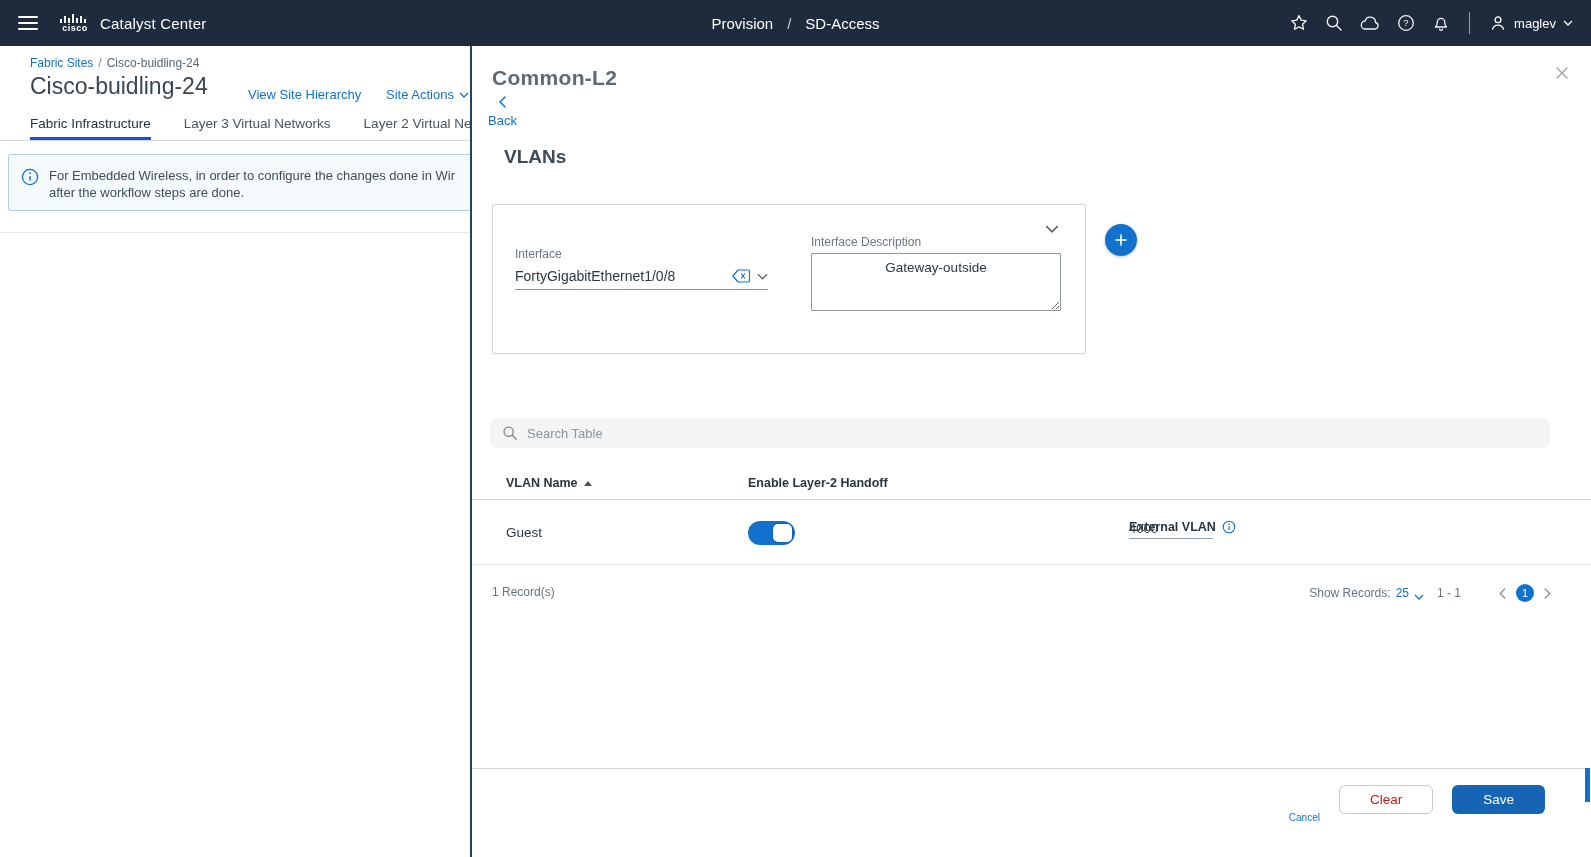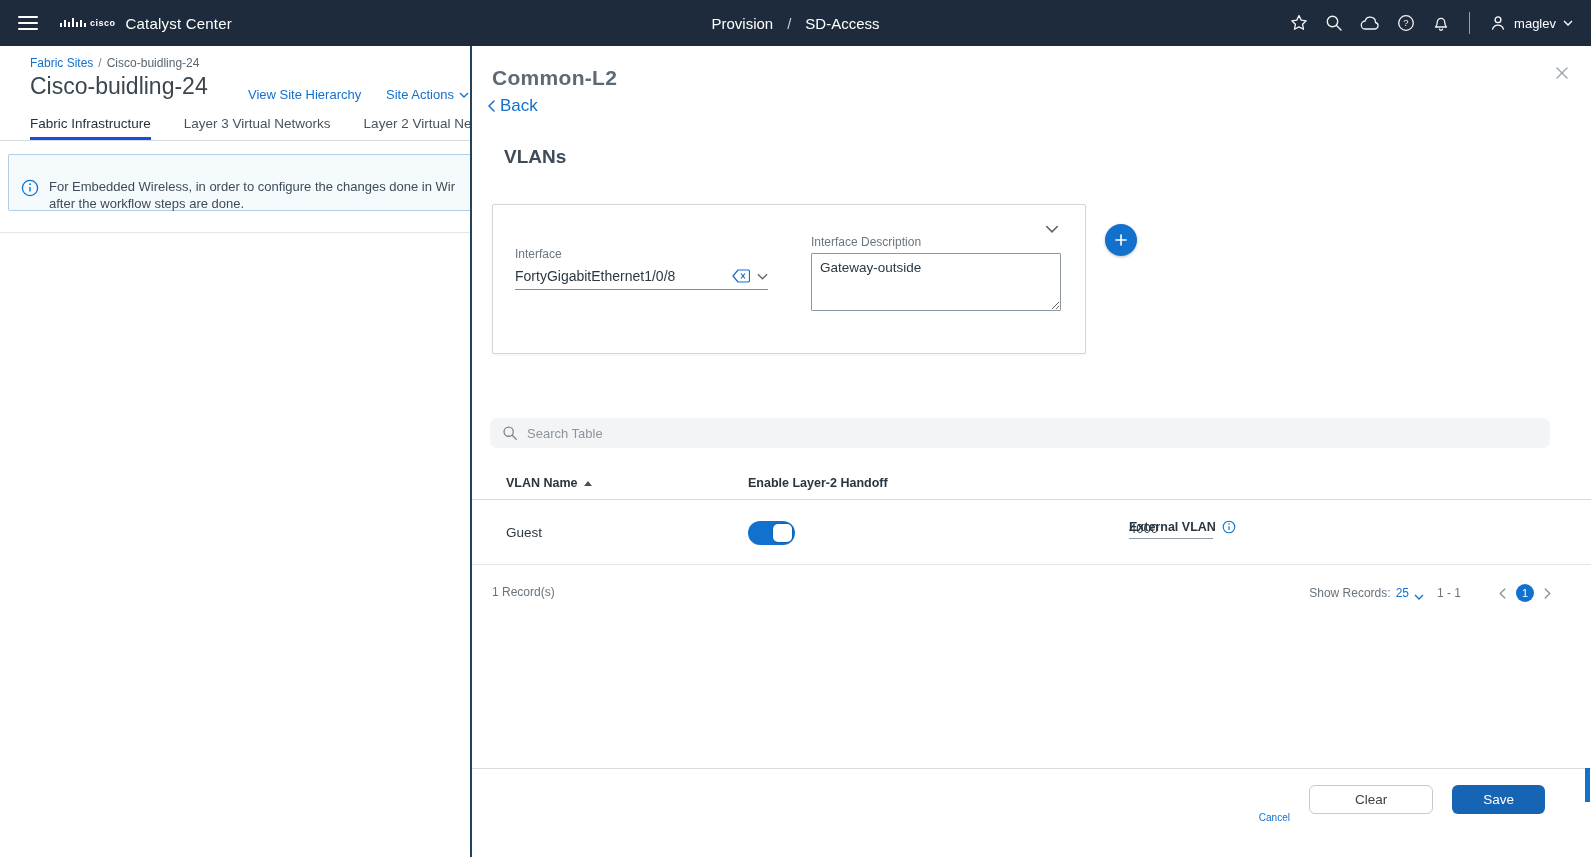--- a/index.html
+++ b/index.html
@@ -11,21 +11,21 @@
   svg { display:block; }
 
   
   .topbar{
     position:absolute; top:0; left:0; right:0; height:46px;
     background:#1d2b3c; display:flex; align-items:center; color:#fff;
     padding:0 18px; z-index:50;
   }
   .hamburger{ width:20px; display:flex; flex-direction:column; gap:4px; cursor:pointer; margin-right:22px;}
   .hamburger span{ display:block; height:2px; background:#fff; border-radius:1px;}
-  .brand{ display:flex; align-items:center; margin-right:10px;}
+  .brand{ display:flex; flex-direction:column; align-items:center; margin-right:10px;}
   .brand-text{ font-size:9px; font-weight:700; letter-spacing:.5px; line-height:8px;}
   .app-title{ font-size:15px; font-weight:400; letter-spacing:.2px;}
   .top-breadcrumb{
     position:absolute; left:50%; transform:translateX(-50%);
     display:flex; align-items:center; gap:14px; font-size:15px;
   }
   .top-breadcrumb .sep{ color:#c7ced5; }
   .top-icons{ margin-left:auto; display:flex; align-items:center; gap:17px;}
   .ticon{ cursor:pointer; opacity:.95; }
   .top-divider{ width:1px; height:22px; background:rgba(255,255,255,.55); margin:0 2px;}
@@ -38,33 +38,33 @@
   .bc .bsep{ margin:0 5px; color:#7d8791;}
   .page-title{ position:absolute; left:30px; top:27px; font-size:23px; font-weight:400; color:#3b4750; white-space:nowrap;}
   .vsh{ position:absolute; left:248px; top:41px; font-size:13px; color:#1171cd; cursor:pointer; white-space:nowrap;}
   .site-actions{ position:absolute; left:386px; top:41px; font-size:13px; color:#1171cd; cursor:pointer; display:flex; align-items:center; gap:5px; white-space:nowrap;}
   .tabs{ position:absolute; left:0; right:0; top:64px; height:31px; border-bottom:1px solid #d7dadd; display:flex; gap:33px; padding-left:30px;}
   .tab{ font-size:13.5px; color:#46535d; line-height:28px; cursor:pointer; white-space:nowrap;}
   .tab.active{ color:#25323c; border-bottom:3px solid #1d4ed8;}
   .banner{
     position:absolute; left:8px; top:108px; width:620px; height:57px;
     border:1px solid #afcfe9; background:#f5fafd; border-radius:2px;
-    display:flex; gap:10px; padding:23px 12px; align-items:flex-start;
+    display:flex; gap:10px; padding:12px 12px; align-items:flex-start;
   }
   .banner-text{ font-size:13px; color:#3f4c57; line-height:17px; white-space:nowrap;}
   .sep-line{ position:absolute; left:0; right:0; top:186px; border-top:1px solid #e4e7ea;}
 
   
   .panel{
     position:absolute; top:46px; left:470px; right:0; bottom:0; background:#fff;
     border-left:2px solid #22435e; z-index:10;
   }
   .panel-title{ position:absolute; left:20px; top:20px; font-size:21px; color:#5d6974; letter-spacing:.3px;}
   .close-btn{ position:absolute; right:22px; top:20px; cursor:pointer;}
-  .back-link{ position:absolute; left:16px; top:50px; display:flex; align-items:center; gap:5px; color:#1171cd; font-size:17px; cursor:pointer;}
+  .back-link{ position:absolute; left:16px; top:50px; display:flex; align-items:center; gap:5px; color:#1171cd; font-size:13px; cursor:pointer;flex-direction:column;}
   .vlans-h{ position:absolute; left:32px; top:100px; font-size:19px; color:#3f4c57;}
 
   .card{
     position:absolute; left:20px; top:158px; width:594px; height:150px;
     border:1px solid #d3d7db; border-radius:2px; background:#fff;
     box-shadow:0 1px 3px rgba(0,0,0,.05);
   }
   .if-label{ position:absolute; left:22px; top:42px; font-size:12px; color:#6b7680;}
   .if-input-row{
     position:absolute; left:22px; top:58px; width:253px; height:27px;
@@ -72,21 +72,21 @@
   }
   .if-input-row input{
     border:none; outline:none; background:transparent; flex:1; min-width:0;
     font-size:14px; color:#2b3841; font-family:inherit;
   }
   .desc-label{ position:absolute; left:318px; top:30px; font-size:12px; color:#6b7680;}
   .desc-chevron{ position:absolute; right:26px; top:20px; cursor:pointer;}
   .desc-area{
     position:absolute; left:318px; top:48px; width:250px; height:58px;
     border:1px solid #8d97a0; border-radius:1px; font-size:13.5px; color:#2b3841;
-    padding:6px 8px; font-family:inherit; resize:both; outline:none;
+    padding:6px 8px; font-family:inherit; resize:both; outline:none;text-align:center;
   }
   .add-btn{
     position:absolute; left:633px; top:178px; width:32px; height:32px; border-radius:50%;
     background:#1171cd; display:flex; align-items:center; justify-content:center; cursor:pointer;
     box-shadow:0 1px 3px rgba(0,0,0,.25);
   }
 
   .search-bar{
     position:absolute; left:18px; top:372px; width:1060px; height:30px;
     background:#f3f4f5; border-radius:7px; display:flex; align-items:center; gap:9px; padding:0 12px;
@@ -129,22 +129,22 @@
   .pag .pchev{ cursor:pointer;}
   .page-circle{
     width:18px; height:18px; border-radius:50%; background:#1171cd; color:#fff;
     font-size:11px; display:flex; align-items:center; justify-content:center; cursor:pointer;
   }
 
   .footer-sep{ position:absolute; left:0; right:0; top:722px; border-top:1px solid #d8dbde;}
   .actions{ position:absolute; right:46px; top:738px; height:30px; display:flex; align-items:center; gap:19px;}
   .cancel-link{ color:#1171cd; font-size:10px; cursor:pointer;margin-top:36px;}
   .btn-clear{
-    height:29px; padding:0 45px; border:1px solid #c3ccd3; border-radius:6px; background:#fff;
-    color:#404040; font-size:13.5px; font-family:inherit; cursor:pointer;
+    height:29px; padding:0 30px; border:1px solid #c3ccd3; border-radius:6px; background:#fff;
+    color:#b91c1c; font-size:13.5px; font-family:inherit; cursor:pointer;
   }
   .btn-save{
     height:29px; padding:0 31px; border:none; border-radius:6px; background:#1565b4;
     color:#ffffff; font-size:13.5px; font-family:inherit; cursor:pointer;
   }
   .scroll-thumb{ position:absolute; right:1px; top:722px; width:5px; height:34px; background:#1171cd; cursor:pointer;}
 </style>
 </head>
 <body>
 

